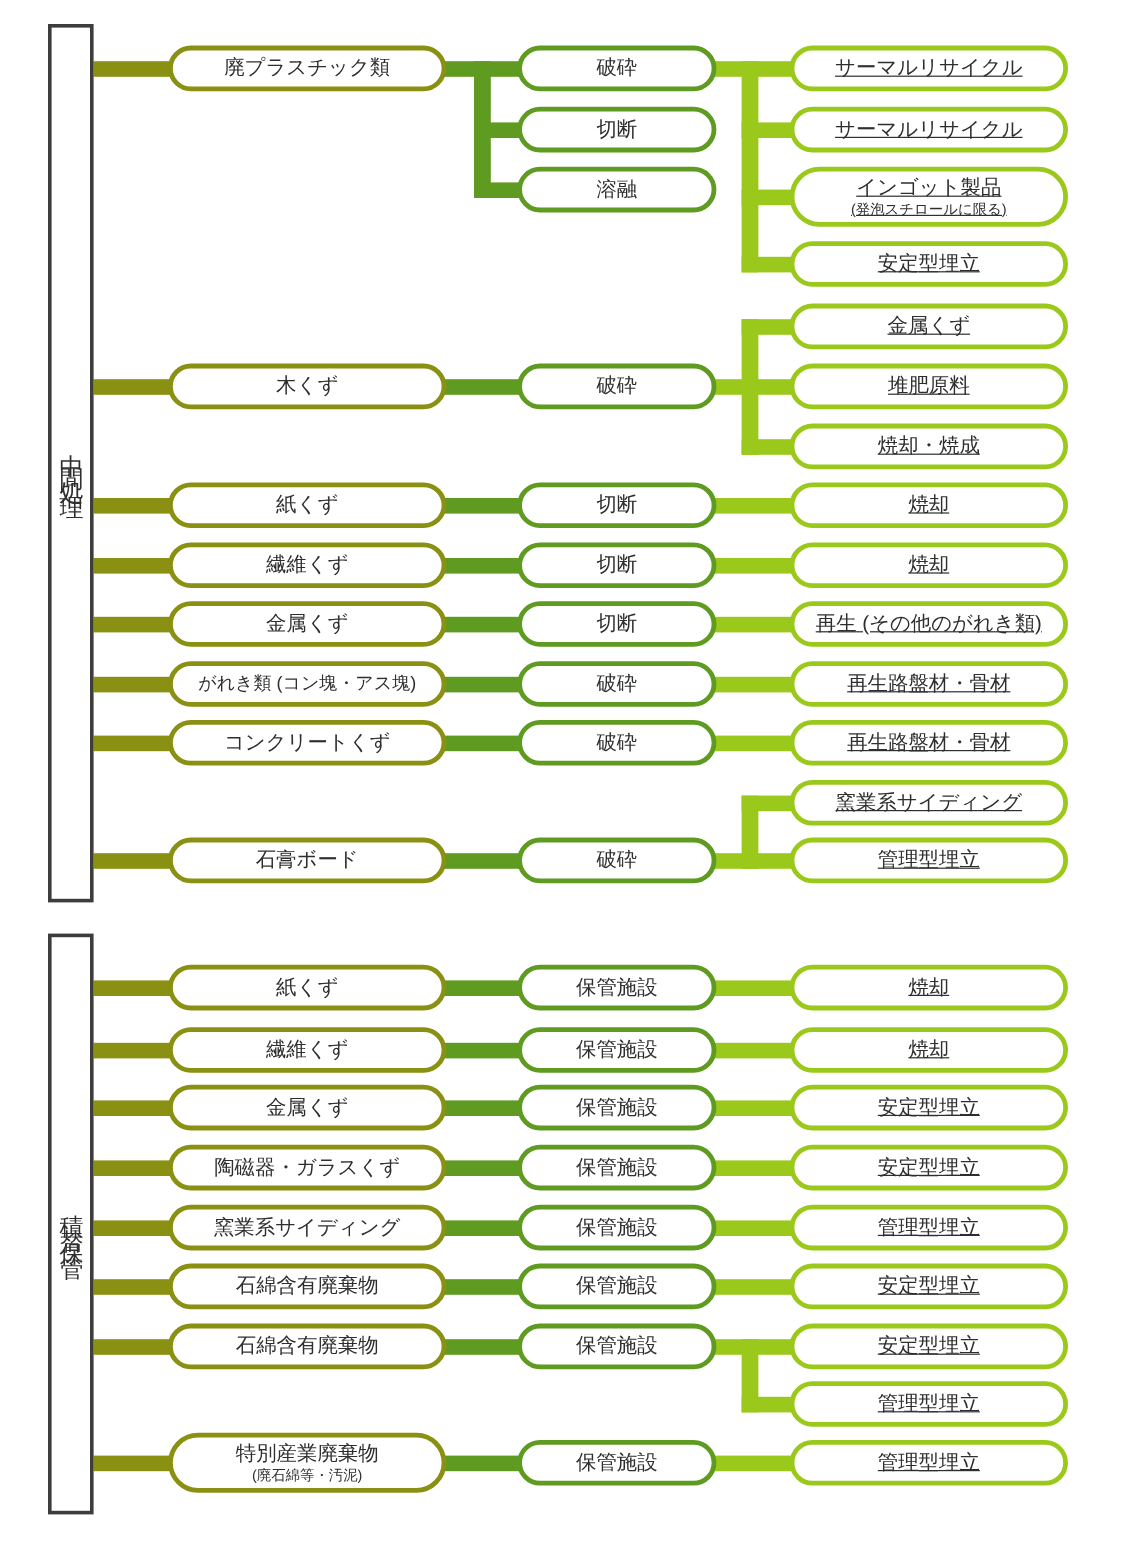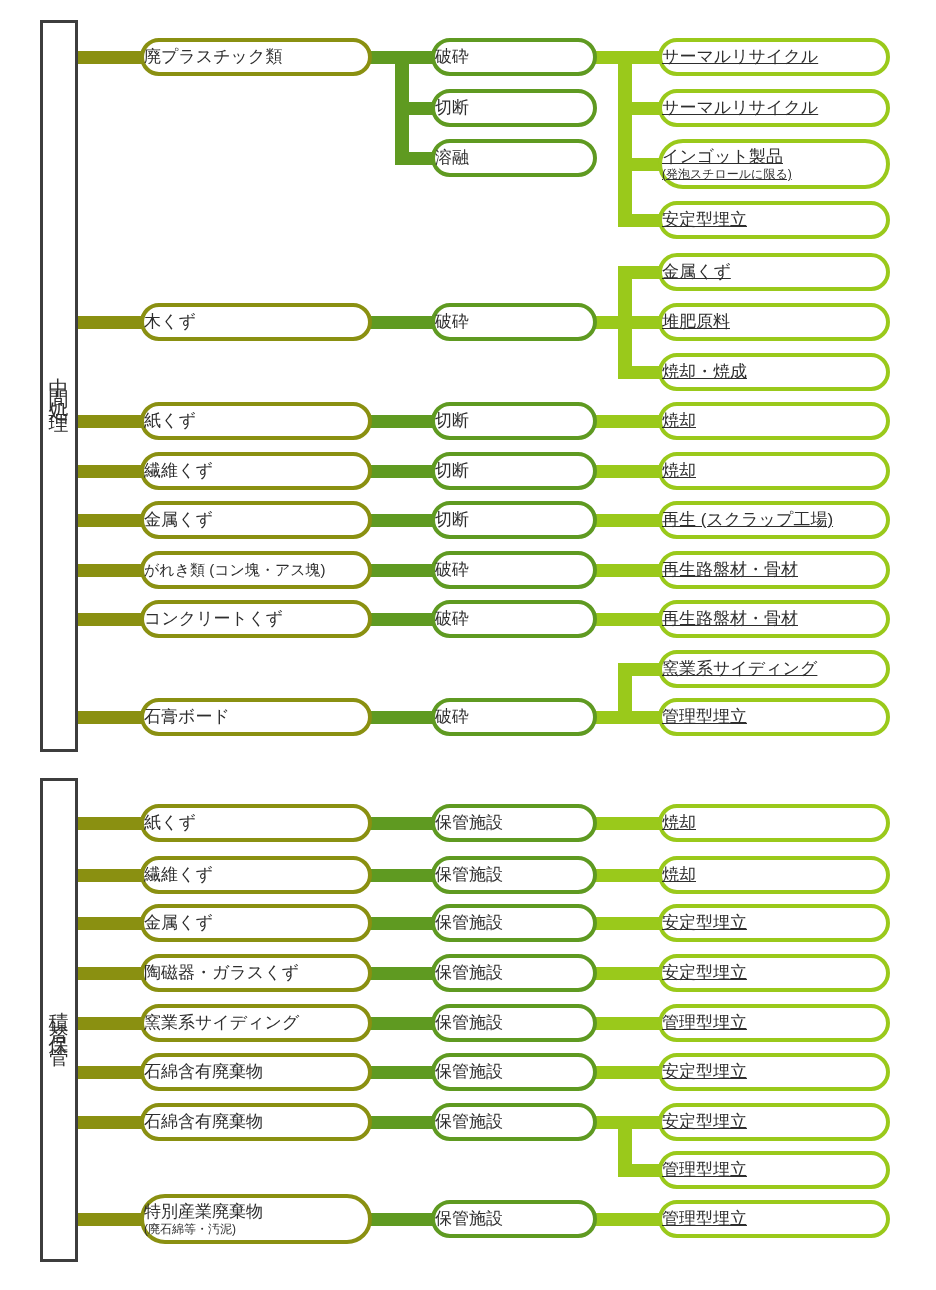--- a/index.html
+++ b/index.html
@@ -3,21 +3,21 @@
 <meta charset="utf-8">
 <style>
   html,body{margin:0;padding:0;background:#fff;}
   #stage{position:relative;width:936px;height:1290px;background:#fff;overflow:hidden;
          font-family:"Liberation Sans","DejaVu Sans",sans-serif;color:#2e2e2e;}
   .seg{position:absolute;z-index:0;}
   .c1{background:#8A9011;}
   .c2{background:#5F9A21;}
   .c3{background:#9AC91B;}
   .pill{position:absolute;z-index:1;background:#fff;border-radius:999px;box-sizing:border-box;
-        display:flex;flex-direction:column;align-items:flex-start;justify-content:center;
+        display:flex;flex-direction:column;align-items:center;justify-content:center;
         text-align:center;font-size:17px;line-height:1.15;white-space:nowrap;}
   .p1{border:4px solid #8A9011;}
   .p2{border:4px solid #5F9A21;font-family:Liberation Serif, serif;}
   .p3{border:4px solid #9AC91B;text-decoration:underline;}
   .sm{font-size:15px;}
   .sub{font-size:12px;line-height:1.2;}
   .vbox{position:absolute;z-index:1;box-sizing:border-box;background:#fff;border:3px solid #3D3D3D;
         display:flex;align-items:center;justify-content:center;}
   .vlabel{writing-mode:vertical-rl;text-orientation:upright;font-size:20px;letter-spacing:12px;
           line-height:1;color:#2e2e2e;}
@@ -177,21 +177,21 @@
   <div class="pill p3" style="left:658px;top:353px;width:232px;height:38px">
       <span>焼却・焼成</span>
     </div>
   <div class="pill p3" style="left:658px;top:402px;width:232px;height:38px">
       <span>焼却</span>
     </div>
   <div class="pill p3" style="left:658px;top:452px;width:232px;height:38px">
       <span>焼却</span>
     </div>
   <div class="pill p3" style="left:658px;top:501px;width:232px;height:38px">
-      <span>再生 (スクラップ工場)</span>
+      <span>再生 (その他のがれき類)</span>
     </div>
   <div class="pill p3" style="left:658px;top:551px;width:232px;height:38px">
       <span>再生路盤材・骨材</span>
     </div>
   <div class="pill p3" style="left:658px;top:600px;width:232px;height:38px">
       <span>再生路盤材・骨材</span>
     </div>
   <div class="pill p3" style="left:658px;top:650px;width:232px;height:38px">
       <span>窯業系サイディング</span>
     </div>

